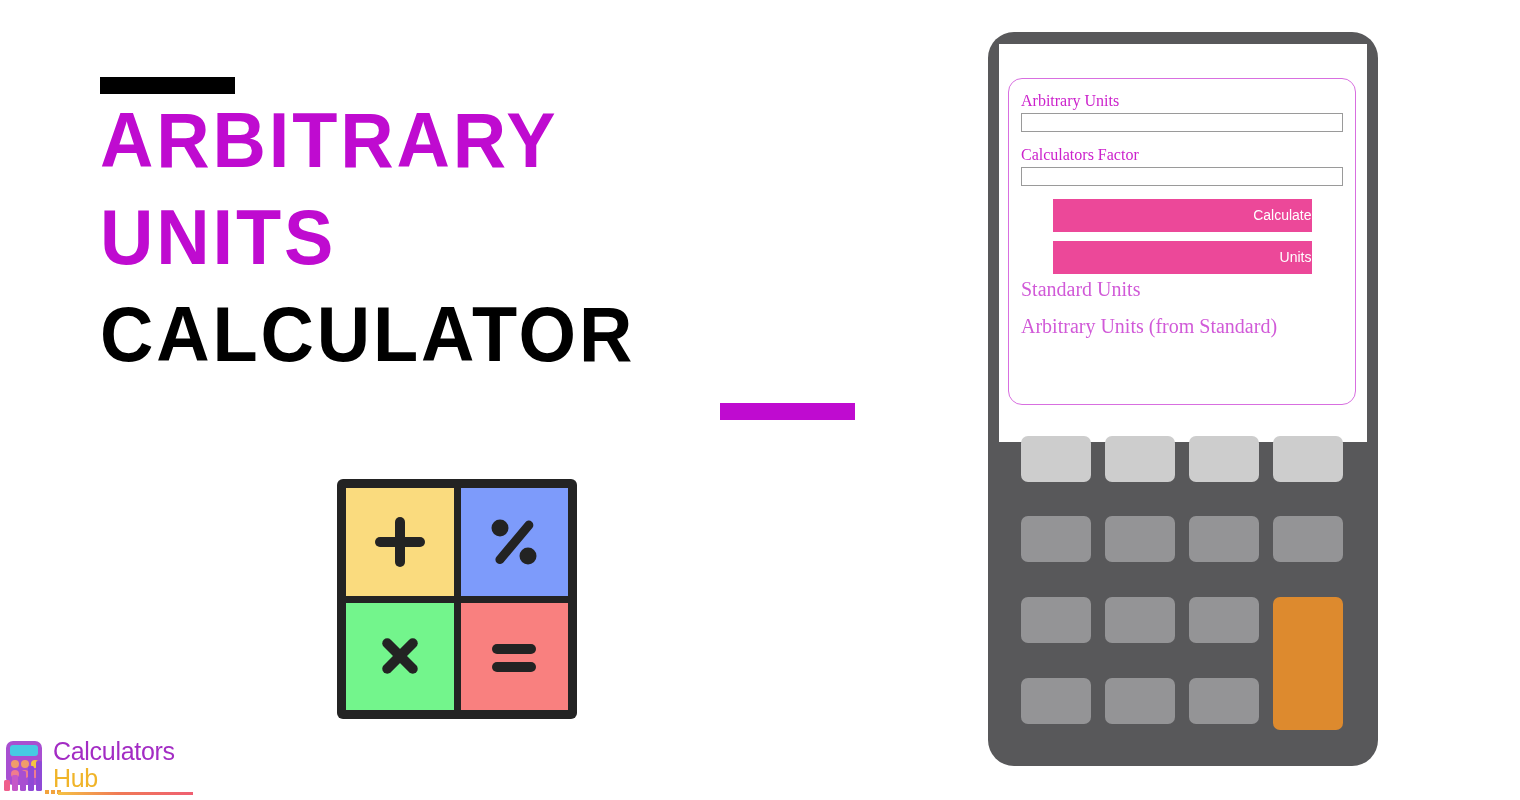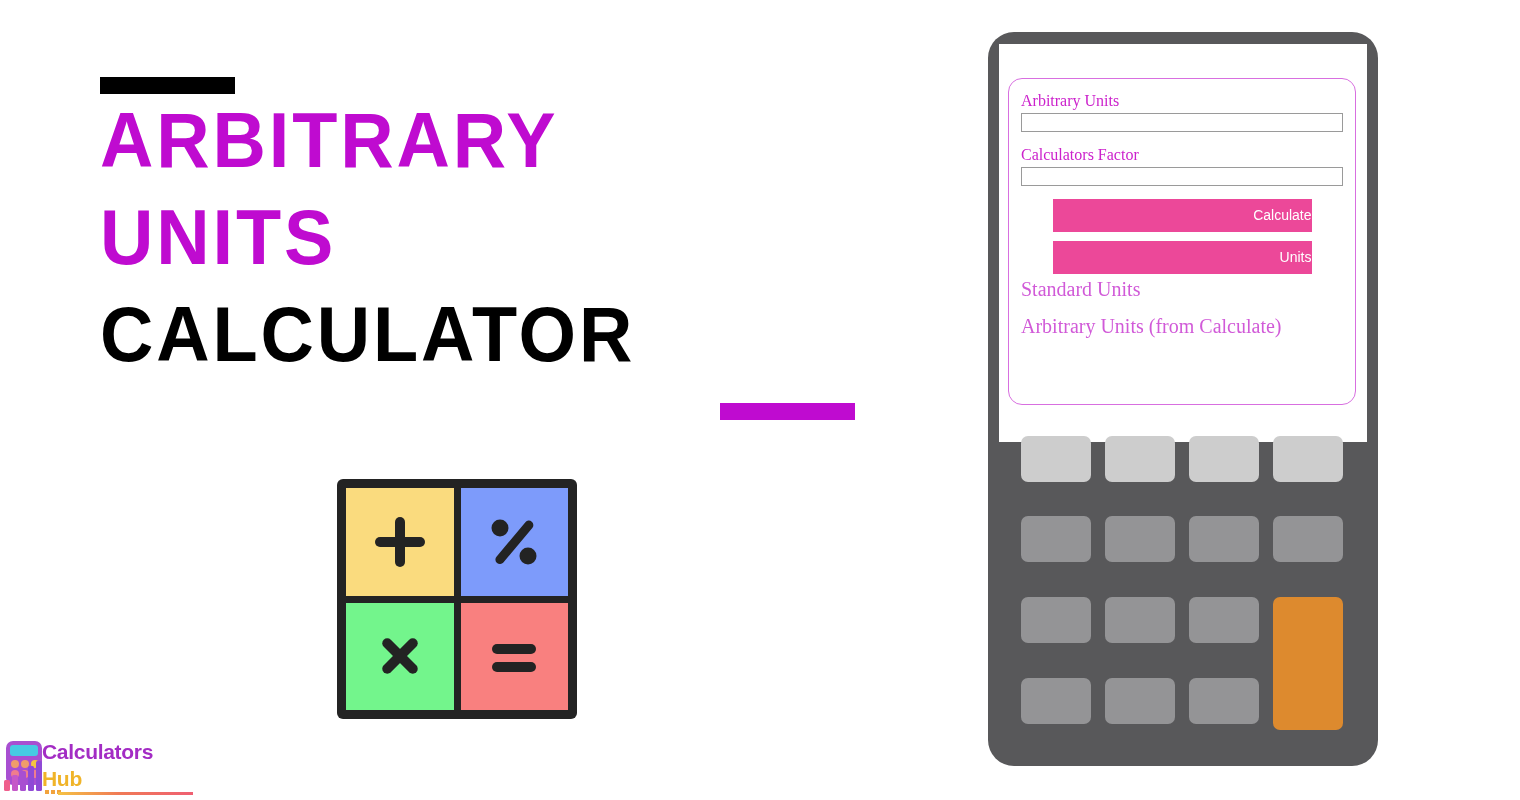--- a/index.html
+++ b/index.html
@@ -99,25 +99,25 @@
   }
   .logo-mark {
     position: absolute;
     left: 0;
     top: 0;
     width: 56px;
     height: 52px;
   }
   .logo-text {
     position: absolute;
-    left: 40px;
+    left: 51px;
     top: -2px;
     font-family: "Liberation Sans", sans-serif;
-    font-weight: bold;
-    font-size: 21px;
+    font-weight: normal;
+    font-size: 25px;
     line-height: 27px;
     letter-spacing: -0.3px;
   }
   .logo-word-1 { color: #a32cc4; display: block; }
   .logo-word-2 { color: #f0b429; display: block; }
   .logo-underline {
     position: absolute;
     left: 56px;
     top: 52px;
     width: 135px;
@@ -321,21 +321,21 @@
       <div class="field-label">Arbitrary Units</div>
       <input class="field-input" type="text" placeholder="" style="">
 
       <div class="field-label">Calculators Factor</div>
       <input class="field-input" type="text" placeholder="" style="">
 
       <button class="btn">Calculate</button>
       <button class="btn reset">Units</button>
 
       <div class="result-line">Standard Units</div>
-      <div class="result-line">Arbitrary Units (from Calculate)</div>
+      <div class="result-line">Arbitrary Units (from Standard)</div>
     </div>
   </div>
 
   <div class="keypad">
     <div class="key light" style="left:0px;   top:0px;  width:70px; height:46px;"></div>
     <div class="key light" style="left:84px;  top:0px;  width:70px; height:46px;"></div>
     <div class="key light" style="left:168px; top:0px;  width:70px; height:46px;"></div>
     <div class="key light" style="left:252px; top:0px;  width:70px; height:46px;"></div>
 
     <div class="key mid" style="left:0px;   top:80px; width:70px; height:46px;"></div>

